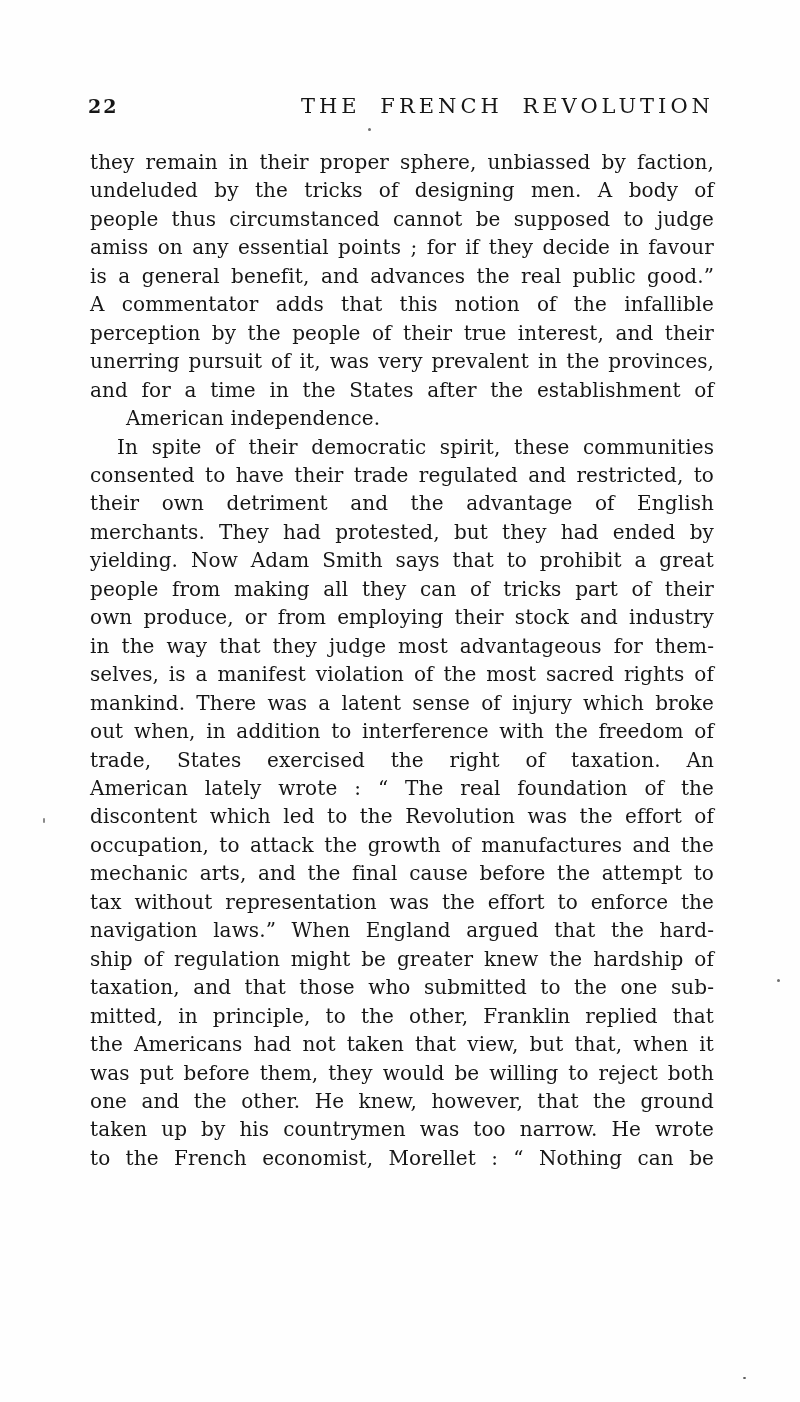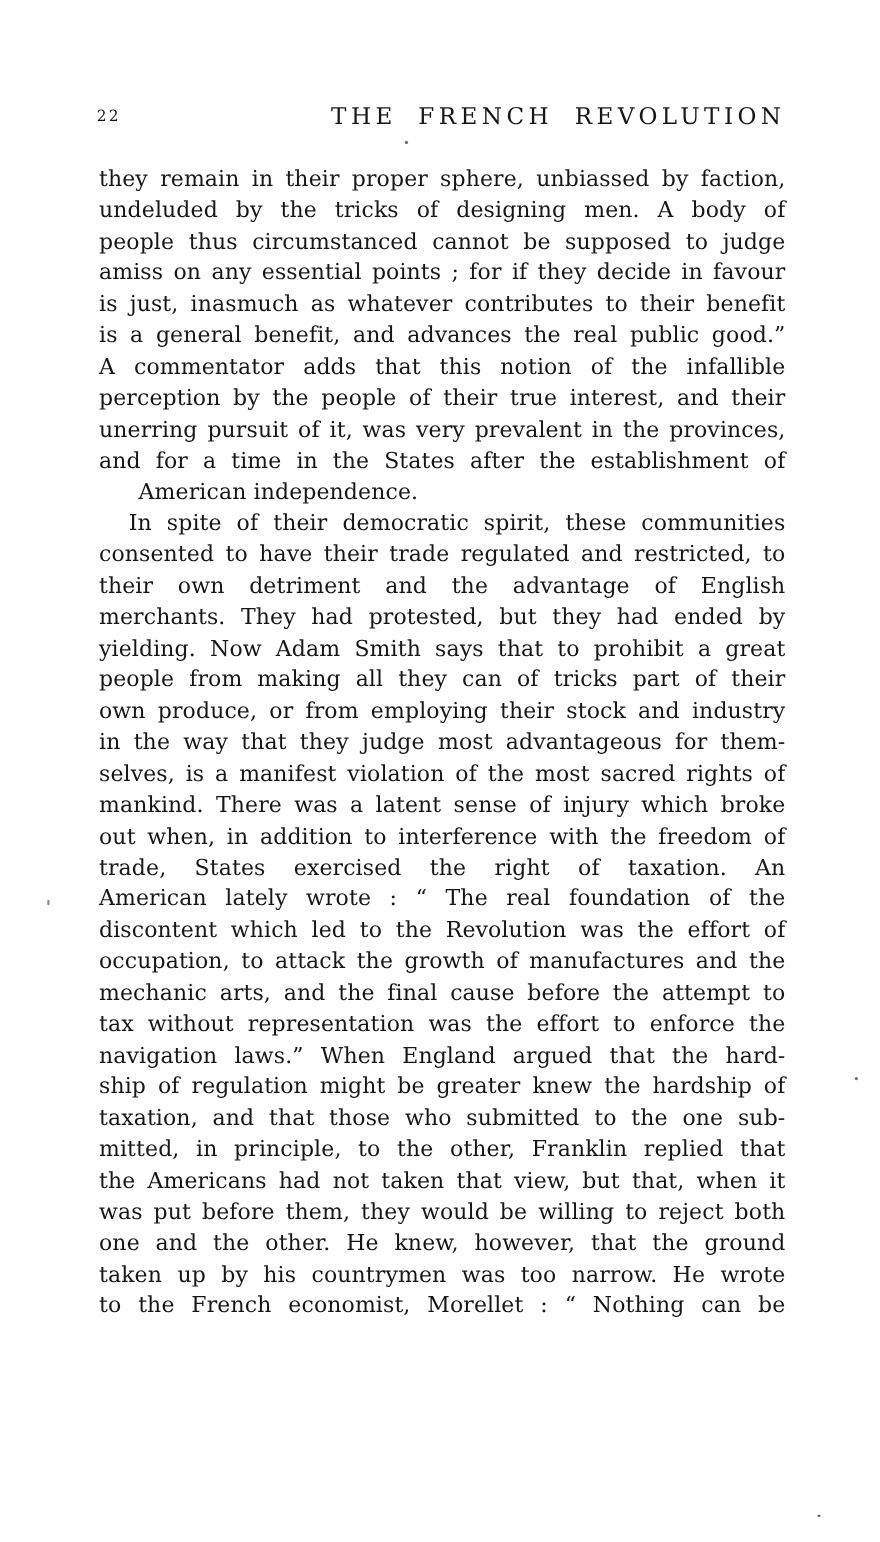--- a/index.html
+++ b/index.html
@@ -21,22 +21,22 @@
     left: 90px;
     top: 92px;
     width: 624px;
     height: 28px;
     line-height: 28px;
   }
   .page-number {
     position: absolute;
     left: -2px;
     top: 0;
-    font-size: 14px;
-    font-weight: normal;
+    font-size: 19px;
+    font-weight: bold;
     letter-spacing: 2px;
   }
   .running-title {
     display: block;
     text-align: right;
     font-size: 21px;
     letter-spacing: 4px;
     word-spacing: 9px;
     white-space: nowrap;
   }
@@ -81,21 +81,20 @@
   <div class="header-row">
     <span class="page-number">22</span>
     <span class="running-title">THE FRENCH REVOLUTION</span>
   </div>
 
   <div class="page-body">
       <div class="line">they remain in their proper sphere, unbiassed by faction,</div>
       <div class="line">undeluded by the tricks of designing men. A body of</div>
       <div class="line">people thus circumstanced cannot be supposed to judge</div>
       <div class="line">amiss on any essential points ; for if they decide in favour</div>
-      <div class="line">is just, inasmuch as whatever contributes to their benefit</div>
       <div class="line">is a general benefit, and advances the real public good.”</div>
       <div class="line">A commentator adds that this notion of the infallible</div>
       <div class="line">perception by the people of their true interest, and their</div>
       <div class="line">unerring pursuit of it, was very prevalent in the provinces,</div>
       <div class="line">and for a time in the States after the establishment of</div>
       <div class="line unjustified">American independence.</div>
       <div class="line indent">In spite of their democratic spirit, these communities</div>
       <div class="line">consented to have their trade regulated and restricted, to</div>
       <div class="line">their own detriment and the advantage of English</div>
       <div class="line">merchants. They had protested, but they had ended by</div>

